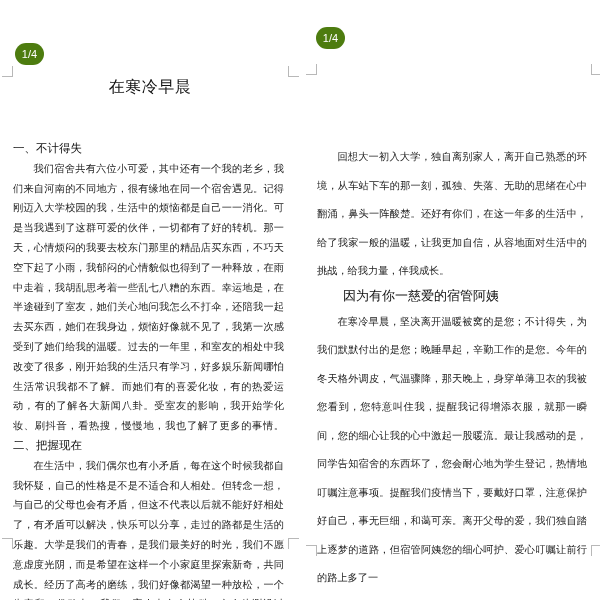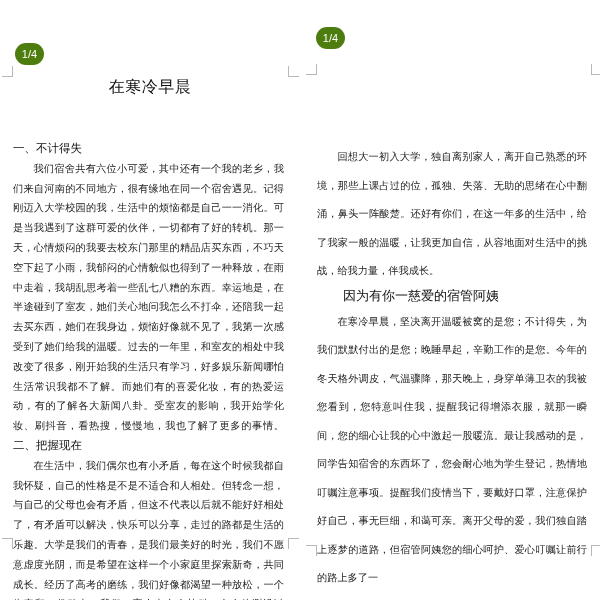--- a/index.html
+++ b/index.html
@@ -121,17 +121,17 @@
 <div class="page right">
   <div class="badge" style="left:16px; top:27px;">1/4</div>
 
   <div class="corner tl" style="left:6px; top:64px;"></div>
   <div class="corner tr" style="left:291px; top:64px;"></div>
   <div class="corner bl" style="left:6px; top:545px;"></div>
   <div class="corner br" style="left:291px; top:545px;"></div>
 
 
   <div class="body-text">
-    <p class="indent">回想大一初入大学，独自离别家人，离开自己熟悉的环境，那些上课占过的位，孤独、失落、无助的思绪在心中翻涌，鼻头一阵酸楚。还好有你们，在这一年多的生活中，给了我家一般的温暖，让我更加自信，从容地面对生活中的挑战，给我力量，伴我成长。</p>
+    <p class="indent">回想大一初入大学，独自离别家人，离开自己熟悉的环境，从车站下车的那一刻，孤独、失落、无助的思绪在心中翻涌，鼻头一阵酸楚。还好有你们，在这一年多的生活中，给了我家一般的温暖，让我更加自信，从容地面对生活中的挑战，给我力量，伴我成长。</p>
     <p class="sub-heading">因为有你一慈爱的宿管阿姨</p>
     <p class="indent"><span>在寒冷早晨，坚决离开温暖被窝的是您；不计得失，为我们默默付出的是您；晚睡早起，辛勤工作的是您。今年的冬天格外调皮，气温骤降，那天晚上，身穿单薄卫衣的我被您看到，您特意叫住我，提醒我记得增添衣服，就那一瞬间，您的细心让我的心中激起一股暖流。最让我感动的是，同学告知宿舍的东西坏了，您会耐心地为学生登记，热情地叮嘱注意事项。提醒我们疫情当下，要戴好口罩，注意保护好自己，事无巨细，和蔼可亲。离开父母的爱，我们独自踏上逐梦的道路，但宿管阿姨您的细心呵护、爱心叮嘱让前行的路上多了一</span><br></p>
   </div>
 </div>
 
 </body></html>

